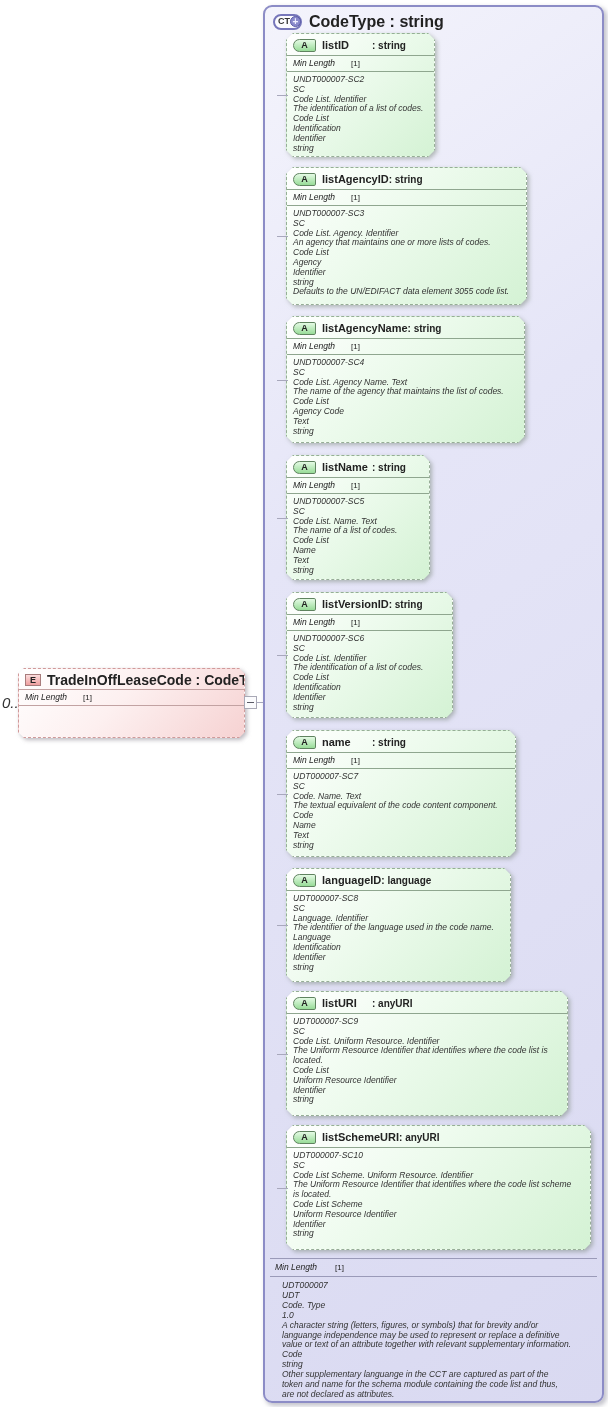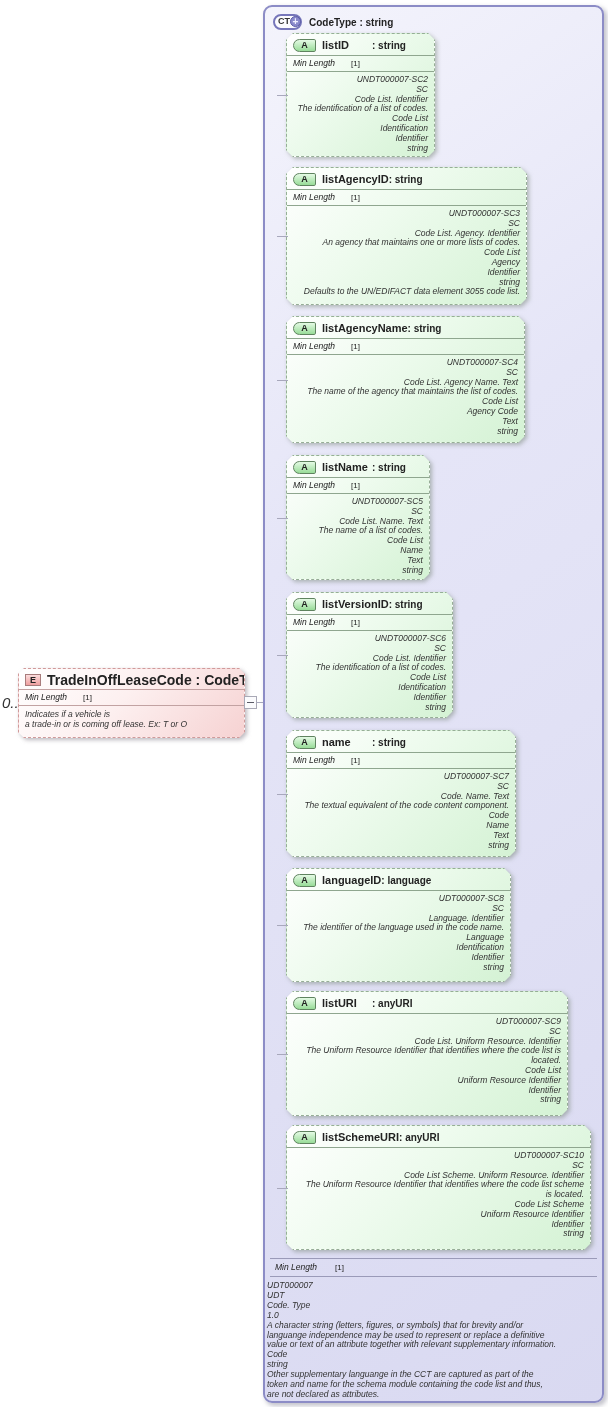--- a/index.html
+++ b/index.html
@@ -64,21 +64,21 @@
     position:relative; flex:none; width:29px; height:16px;
     border:2px solid #7676ba; border-radius:8px; background:#fcfcff;
     font-size:9px; font-weight:bold; color:#333;
     display:flex; align-items:flex-start; justify-content:flex-start; padding-left:3px;
   }
   .ct-plus {
     position:absolute; right:-1px; top:0px; width:11px; height:11px;
     border-radius:50%; background:#8a8acc; border:1px solid #5c5ca6;
     color:#f0f0ff; font-size:10px; line-height:9px; font-weight:bold; text-align:center;
   }
-  .ct-title { font-size:10px; font-weight:bold; }
+  .ct-title { font-size:16px; font-weight:bold; }
 
   
   .attr-wrap { position:absolute; filter:drop-shadow(2px 2px 2px rgba(115,130,115,.5)); }
   .attr-box {
     width:100%; height:100%;
     border:1px dashed #96ae96;
     background:linear-gradient(135deg,#ffffff 0%,#eefbee 40%,#d4f2d4 100%);
     clip-path:polygon(7px 0,calc(100% - 7px) 0,100% 7px,100% calc(100% - 7px),calc(100% - 7px) 100%,7px 100%,0 calc(100% - 7px),0 7px);
     overflow:hidden;
   }
@@ -87,50 +87,46 @@
   .a-icon {
     flex:none; width:23px; height:13px;
     border:1px solid #5f835f; border-radius:7px 2px 2px 7px;
     background:linear-gradient(180deg,#e4fae4 0%,#98dc98 100%);
     font-size:9px; font-weight:bold; color:#222;
     display:flex; align-items:center; justify-content:center;
   }
   .attr-name { font-size:11px; font-weight:bold; margin-left:6px; min-width:50px; white-space:pre; }
   .attr-type { font-size:10px; font-weight:bold; white-space:pre; }
   .attr-facet { border-bottom:1px solid #8fa68f; }
-  .attr-ann { padding:3px 6px; font-size:8.5px; font-style:italic; line-height:9.8px; color:#333;text-align:right; }
+  .attr-ann { padding:3px 6px; font-size:8.5px; font-style:italic; line-height:9.8px; color:#333; }
   .ann-line { white-space:nowrap; }
 
   
   .ct-footer { position:absolute; left:0; right:0; top:1251px; }
   .ct-facet { margin:0 5px; border-top:1px solid #9a9ab8; border-bottom:1px solid #9a9ab8;
     padding:3px 5px 4px; }
   .ct-facet .facet-label { width:60px; }
-  .ct-ann { padding:4px 2px; font-size:8.5px; font-style:italic; line-height:9.9px; color:#333; }
+  .ct-ann { padding:4px 17px; font-size:8.5px; font-style:italic; line-height:9.9px; color:#333; }
 </style>
 </head>
 <body>
 
 <div id="canvas">
 
   <div class="cardinality">0..1</div>
 
   <div class="elem-wrap">
     <div class="elem-box">
       <div class="elem-header">
         <span class="e-icon">E</span>
         <span class="elem-title">TradeInOffLeaseCode : CodeType</span>
       </div>
       <div class="facet-row elem-facet">
         <span class="facet-label">Min Length</span>
         <span class="facet-value">[1]</span>
-      </div>
-      <div class="elem-ann">
-        <div class="ann-line">Indicates if a vehicle is</div>
-        <div class="ann-line">a trade-in or is coming off lease. Ex: T or O</div>
       </div>
     </div>
   </div>
 
   <div class="collapse-handle">
     <div class="minus-glyph"></div>
   </div>
   <div class="conn" id="hconn" style="left:257px; top:702px; width:20px; height:1px;"></div>
   <div class="conn" id="vline" style="left:276px; top:95px; width:1px; height:1092px;"></div>
 

